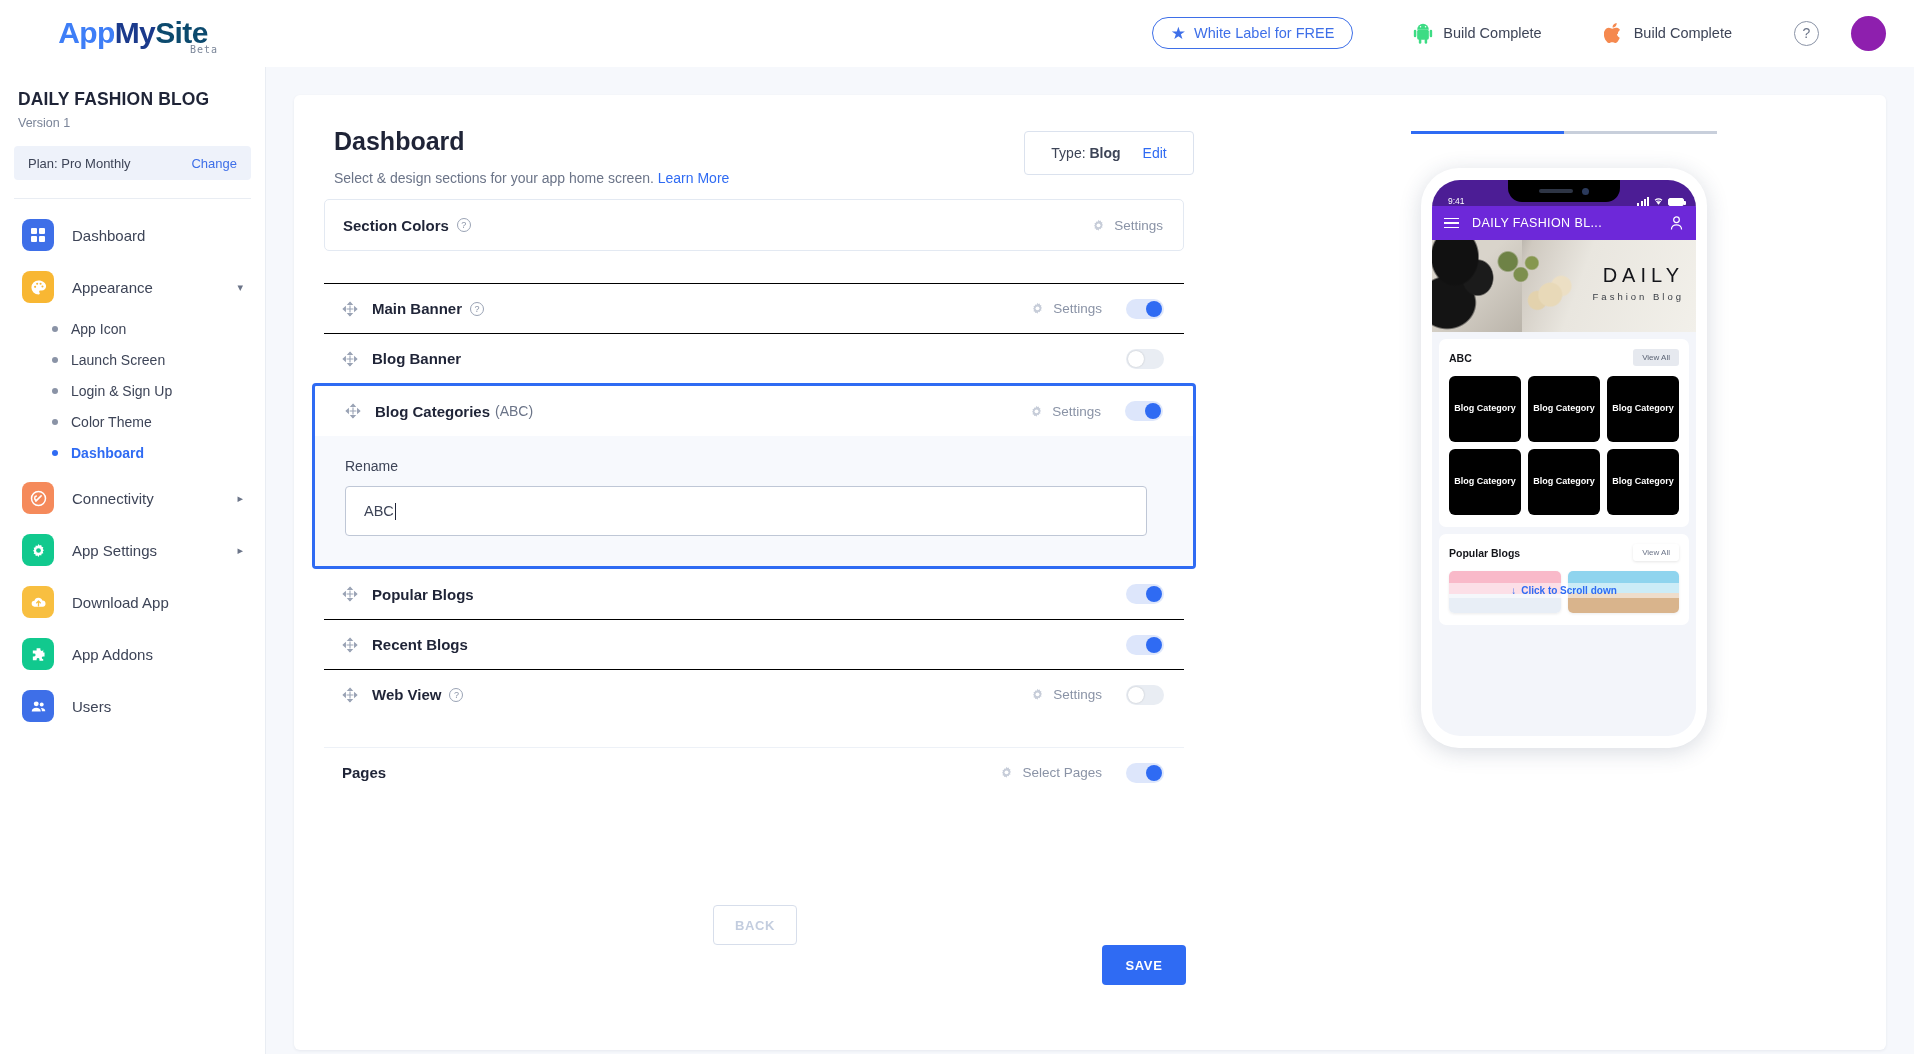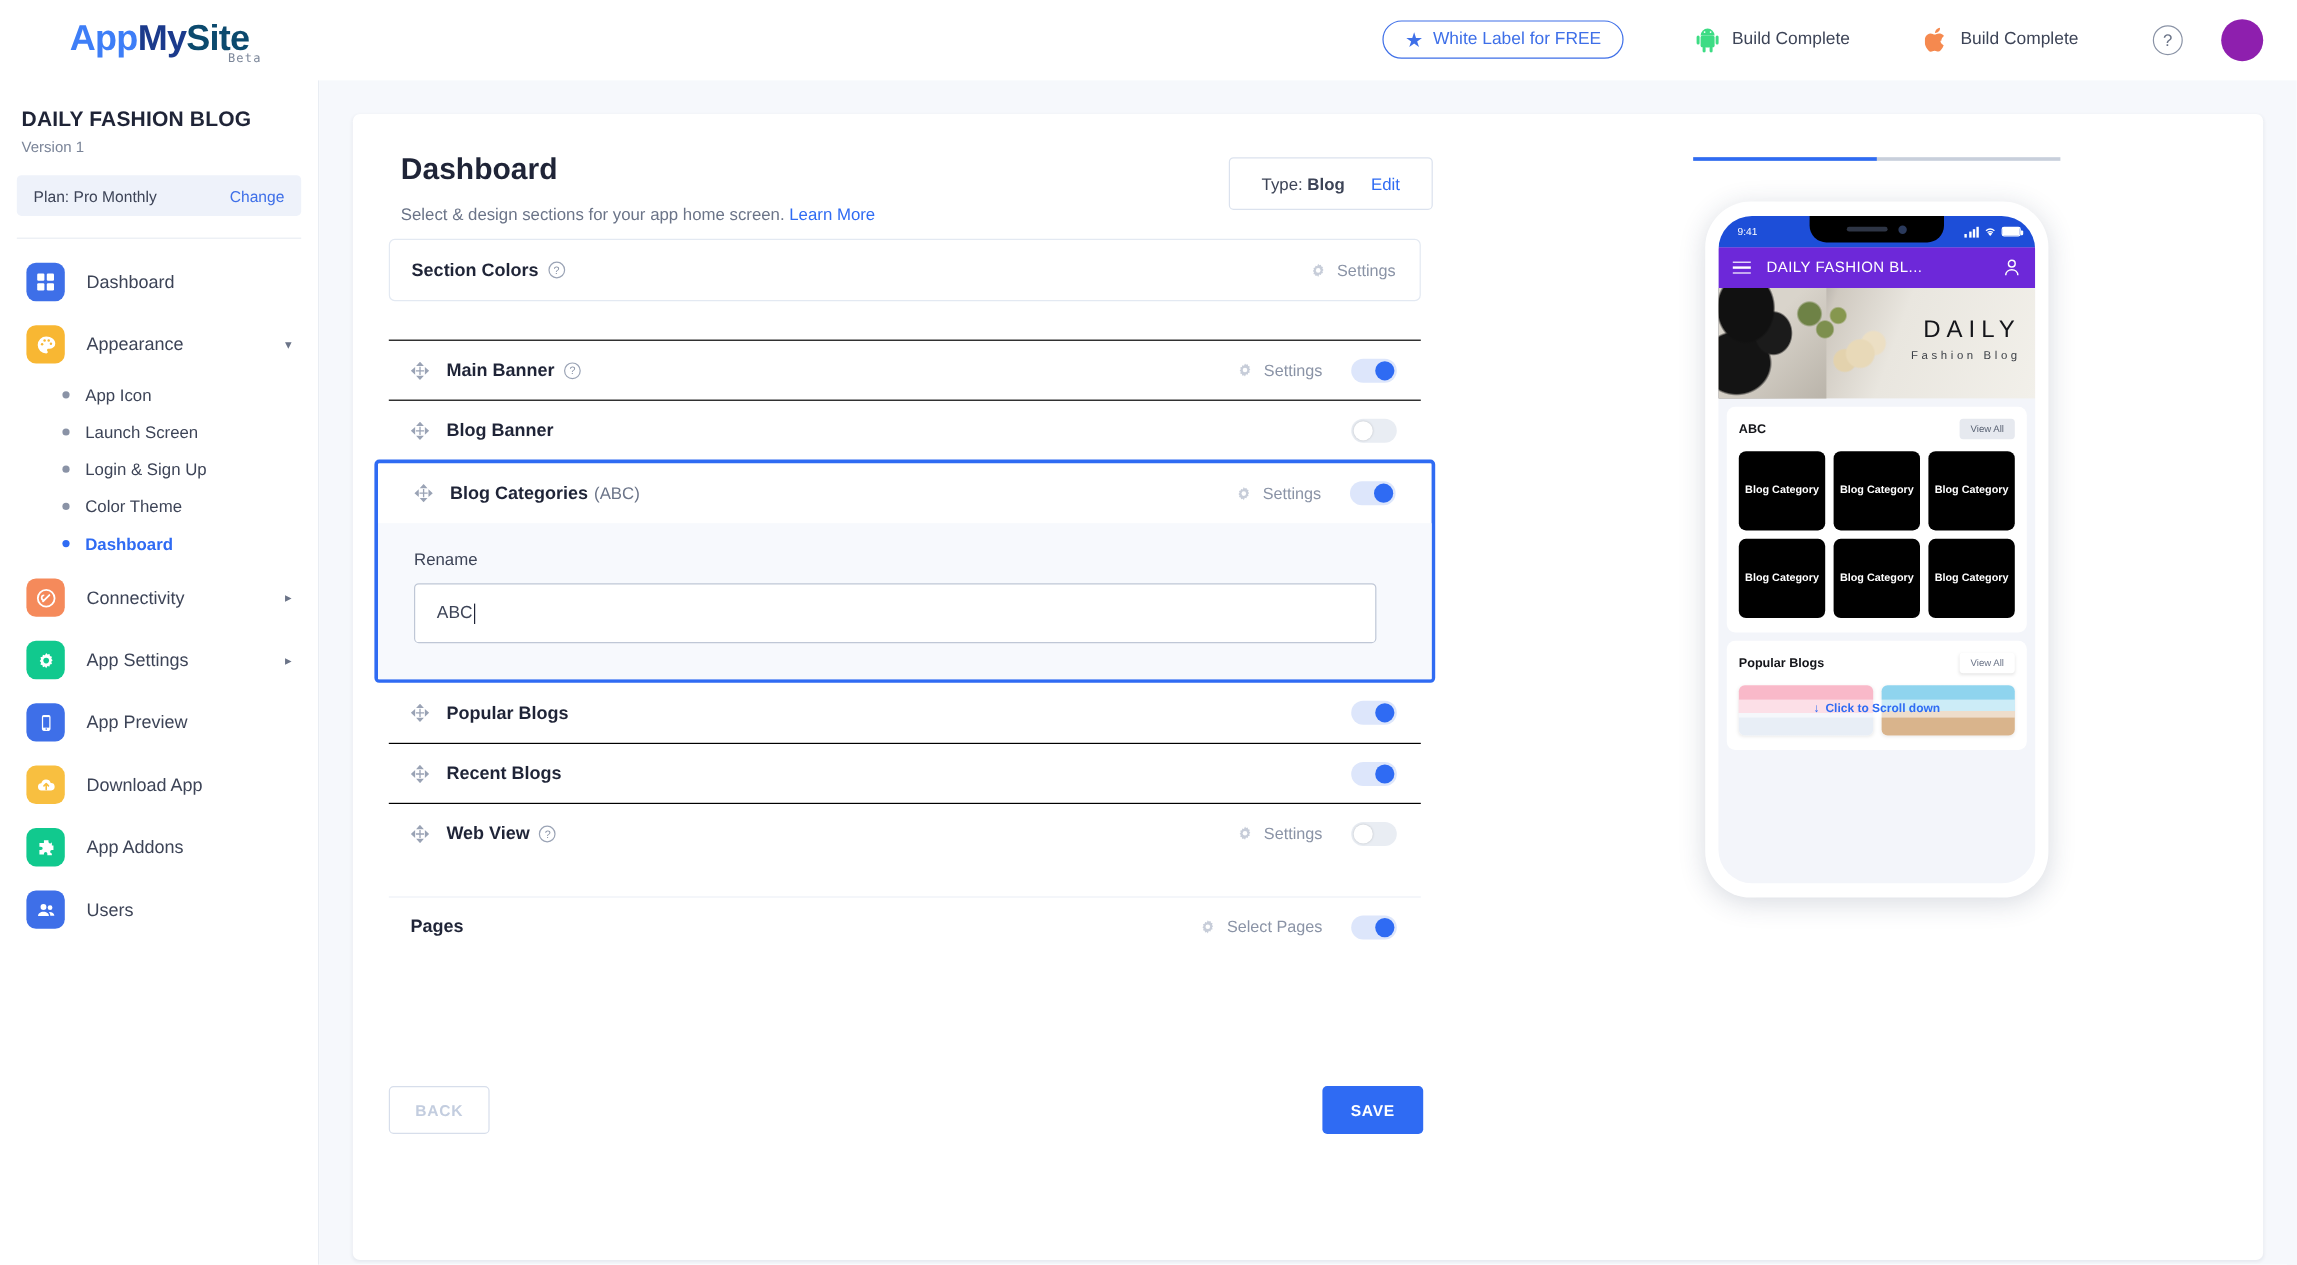--- a/index.html
+++ b/index.html
@@ -194,21 +194,21 @@
     margin-left: 1px;
   }
 
   .pages-row {
     display: flex; align-items: center; height: 50px;
     padding: 0 20px 0 18px; margin-top: 28px; border-top: 1px solid #edf1f7;
   }
 
   .btn-row {
     position: absolute; top: 810px; left: 30px; width: 862px;
-    display: flex; align-items: center;
+    display: flex; align-items: center; flex-direction: column;
   }
   .btn-back {
     width: 84px; height: 40px; border: 1px solid #d7deeb; border-radius: 4px;
     background: #fff; color: #c3cddf; font-size: 13px; font-weight: bold;
     letter-spacing: .6px; cursor: pointer;
   }
   .btn-save {
     margin-left: auto; width: 84px; height: 40px; border-radius: 4px;
     background: #2f6bf3; color: #fff; font-size: 13px; font-weight: bold;
     letter-spacing: .6px; border: none; cursor: pointer;
@@ -229,22 +229,22 @@
     width: 286px; height: 580px; margin: 34px auto 0 auto;
     background: #fff; border-radius: 38px;
     box-shadow: 0 4px 22px rgba(40,55,90,.18);
     padding: 12px 11px; position: relative;
   }
   .screen {
     width: 264px; height: 556px; border-radius: 28px; overflow: hidden;
     background: #f3f5fa; position: relative;
   }
   .status {
-    height: 26px; background: #1d4ed8; color: #fff; position: relative;
-    display: flex; align-items: center;
+    height: 26px; background: #4c1d95; color: #fff; position: relative;
+    display: flex; align-items: flex-end;
   }
   .status .time { font-size: 8.5px; margin-left: 16px; }
   .notch {
     position: absolute; left: 50%; transform: translateX(-50%); top: 0;
     width: 112px; height: 22px; background: #000; border-radius: 0 0 14px 14px;
     display: flex; align-items: center; justify-content: center; gap: 9px;
   }
   .speaker { width: 34px; height: 4px; background: #2e3545; border-radius: 3px; }
   .cam { width: 7px; height: 7px; border-radius: 50%; background: #2b3a5c; }
   .status-right {
@@ -458,30 +458,20 @@
       <div class="nav-tile" style="background:#11c98e">
         <svg width="17" height="17" viewBox="0 0 18 18">
             <path d="M9 2.2l1.1 1.5 1.8-.5.4 1.8 1.8.5-.6 1.8 1.2 1.4-1.2 1.4.6 1.8-1.8.5-.4 1.8-1.8-.5L9 15.8l-1.1-1.5-1.8.5-.4-1.8-1.8-.5.6-1.8L3.3 9.3l1.2-1.4-.6-1.8 1.8-.5.4-1.8 1.8.5z" fill="#fff"></path>
             <circle cx="9" cy="9" r="2.5" fill="#11c98e"></circle>
           </svg>
       </div>
       <span class="nav-label">App Settings</span>
       <span class="chev">▸</span>
     </div>
 
-    <div class="nav-item">
-      <div class="nav-tile" style="background:#3e6fe8">
-        <svg width="17" height="17" viewBox="0 0 18 18">
-            <rect x="5.2" y="2" width="7.6" height="14" rx="1.6" fill="#fff"></rect>
-            <rect x="6.3" y="3.8" width="5.4" height="9.3" fill="#3e6fe8"></rect>
-            <circle cx="9" cy="14.4" r="0.7" fill="#3e6fe8"></circle>
-          </svg>
-      </div>
-      <span class="nav-label">App Preview</span>
-    </div>
 
     <div class="nav-item">
       <div class="nav-tile" style="background:#f8bf40">
         <svg width="17" height="17" viewBox="0 0 18 18">
             <path d="M5 13.4a3.1 3.1 0 0 1-.3-6.2A4.3 4.3 0 0 1 13 6.9a2.9 2.9 0 0 1 .4 6.5z" fill="#fff"></path>
             <path d="M9 12.6V7.9M9 7.4l-2 2M9 7.4l2 2" stroke="#f8bf40" stroke-width="1.4" stroke-linecap="round" fill="none"></path>
           </svg>
       </div>
       <span class="nav-label">Download App</span>
     </div>

